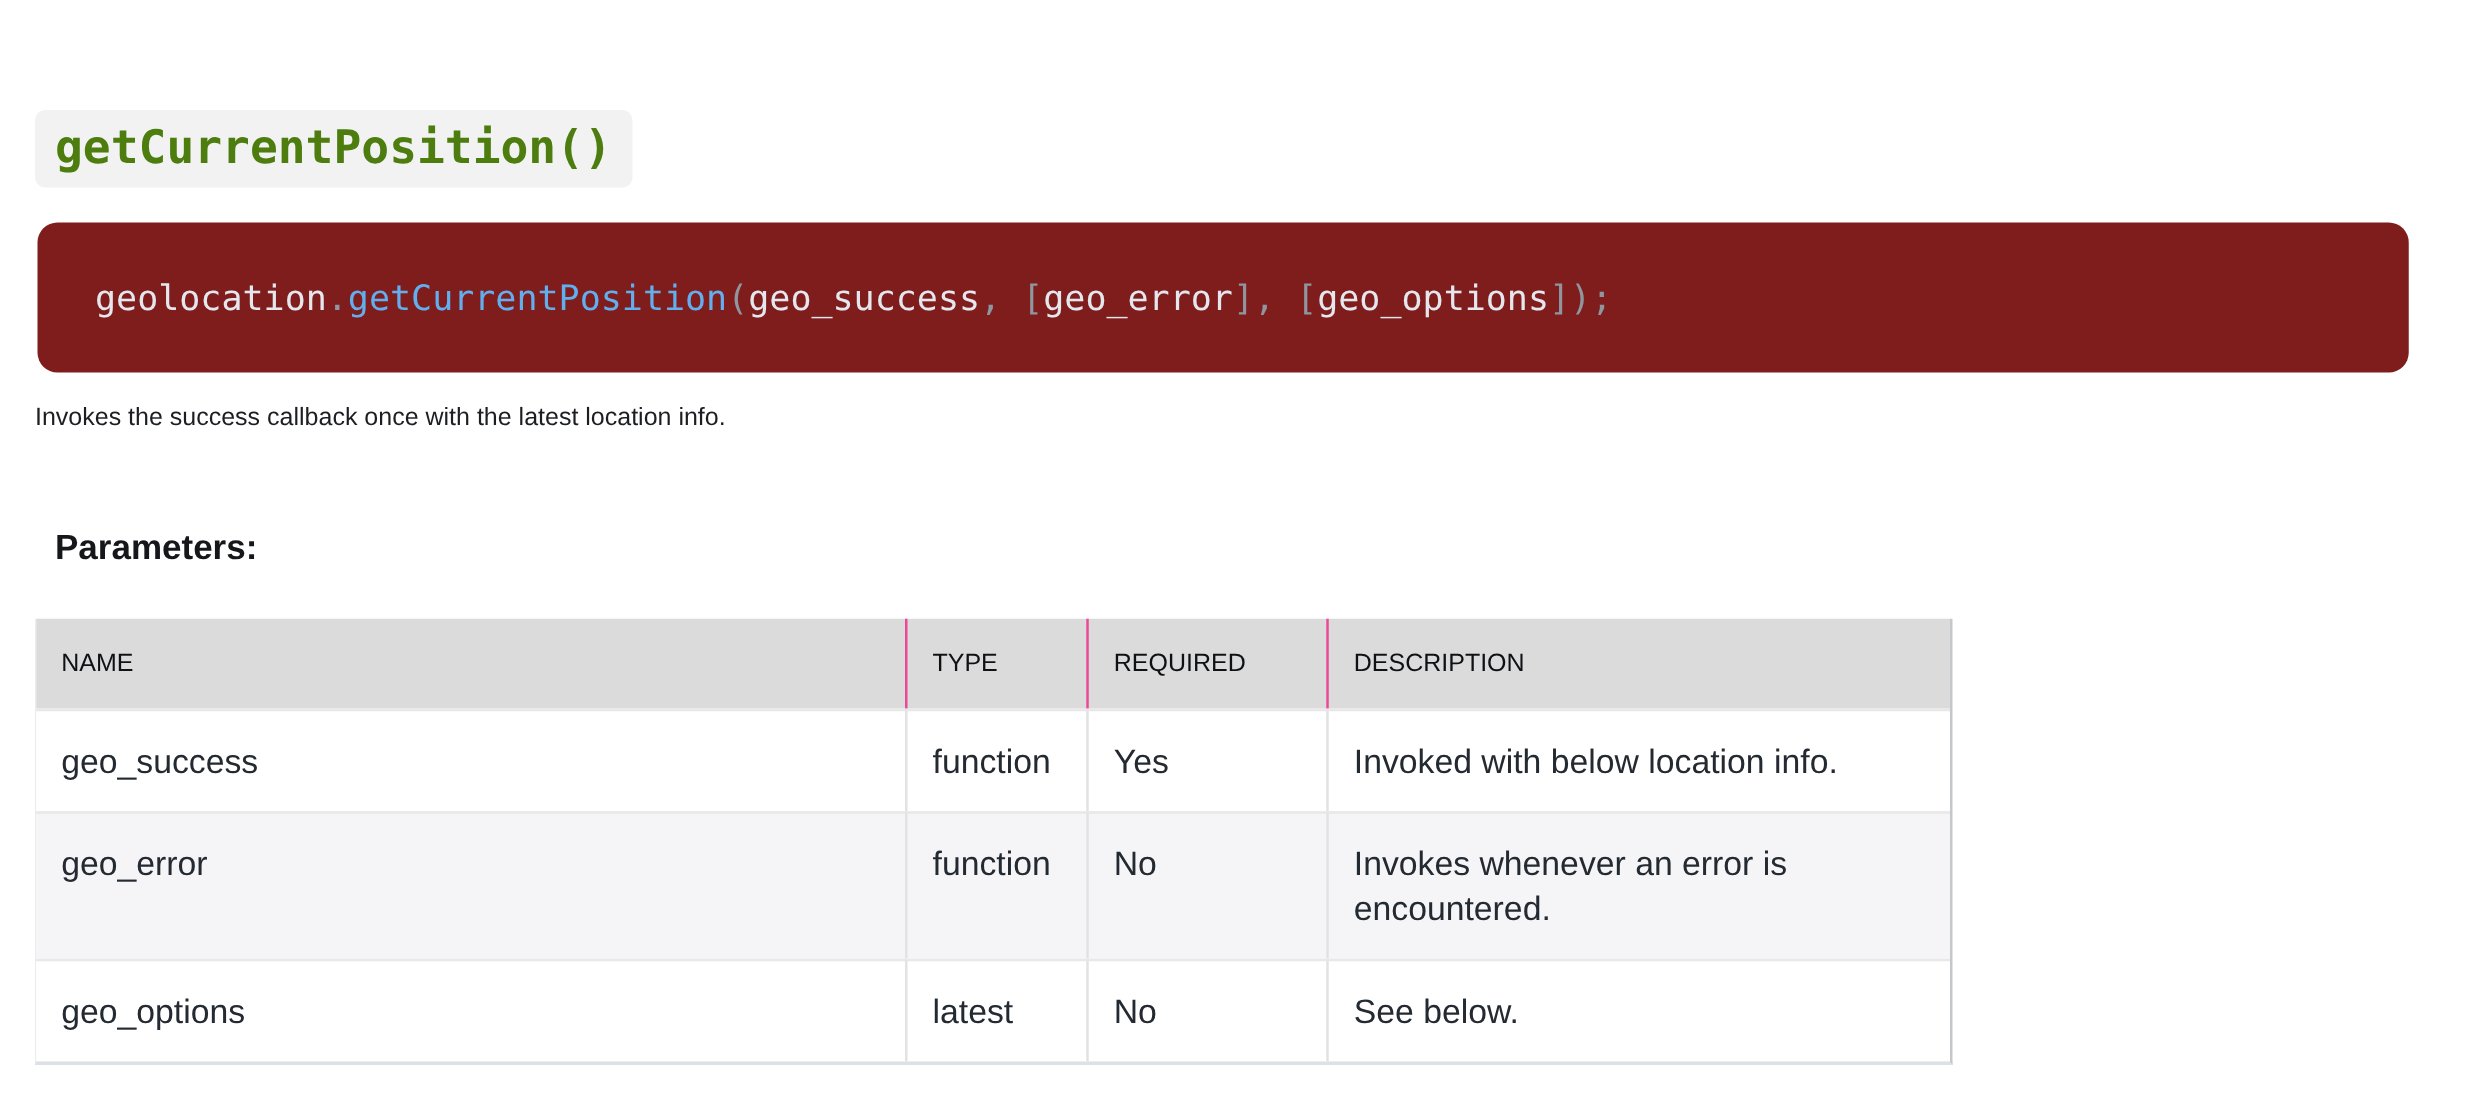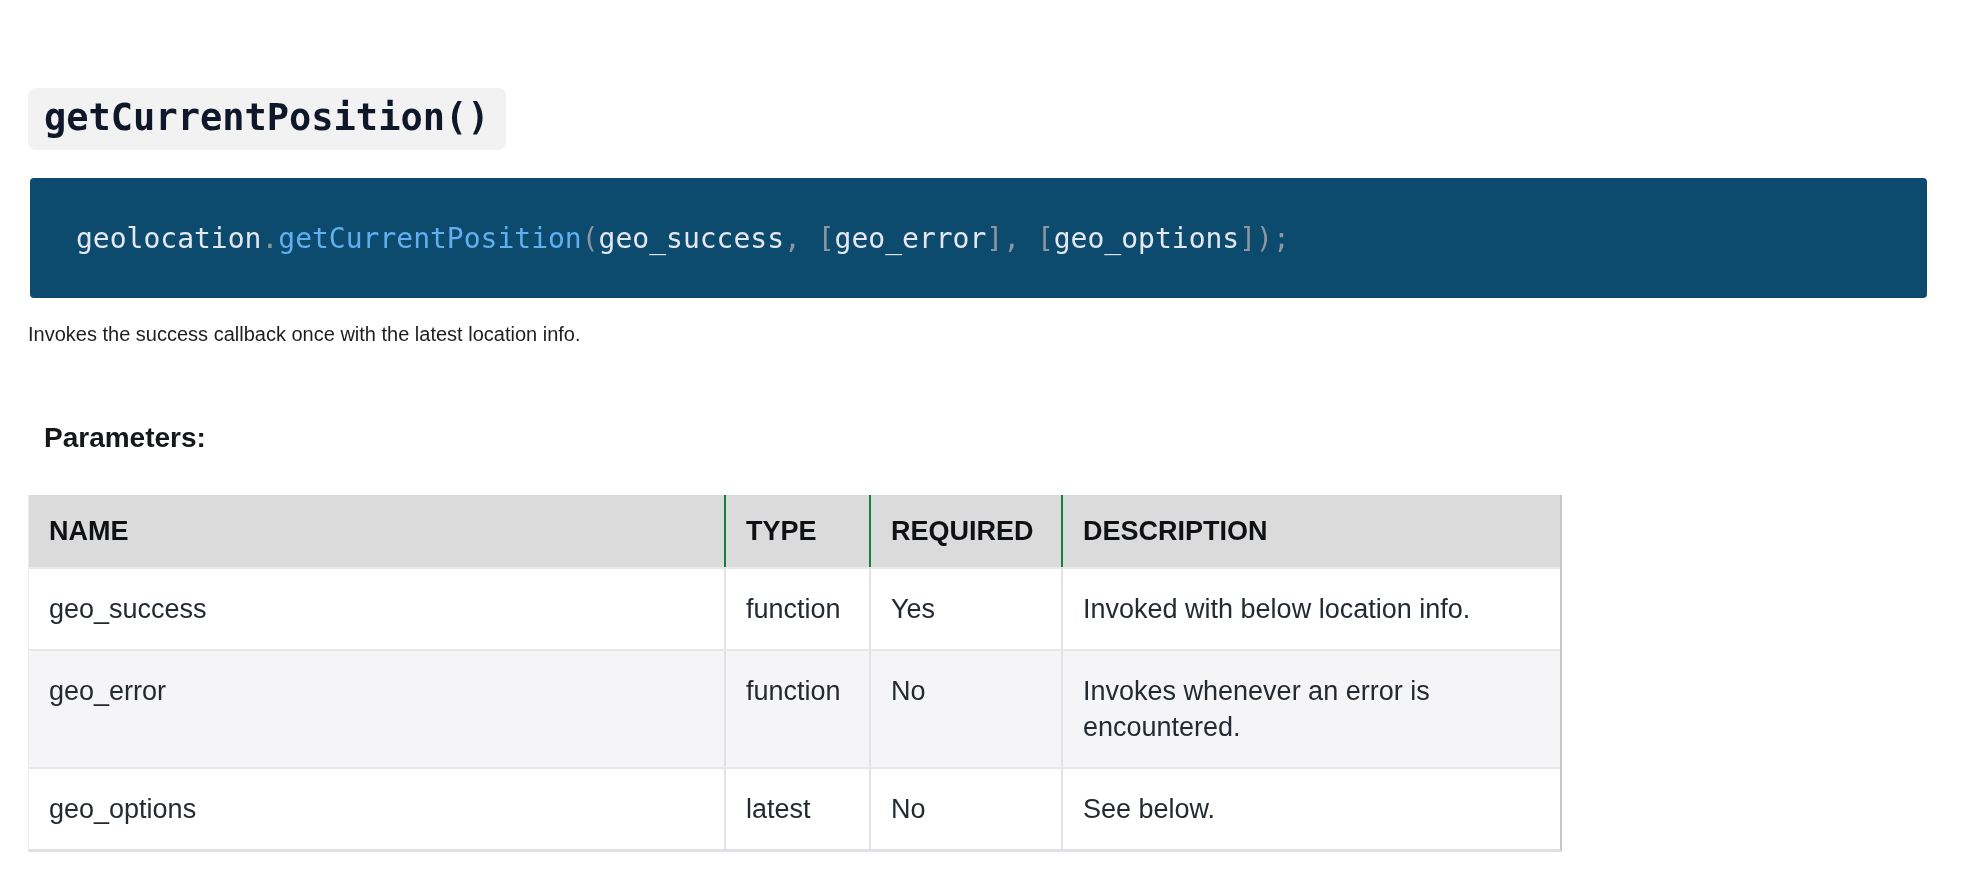--- a/index.html
+++ b/index.html
@@ -6,25 +6,25 @@
   body{
     width:1980px;height:874px;position:relative;overflow:hidden;
     font-family:"Liberation Sans",sans-serif;color:#1c1e21;
     -webkit-font-smoothing:antialiased;
   }
   .method-chip{
     position:absolute;left:28px;top:57px;
     display:inline-block;background:#f2f2f2;border-radius:8px;
     padding:10px 16px 12px 16px;
     font-family:"DejaVu Sans Mono",monospace;font-weight:bold;
-    font-size:37px;line-height:1.1;color:#0f172a;white-space:nowrap;
+    font-size:37px;line-height:1.1;color:#4d7c0f;white-space:nowrap;
   }
   .code-block{
     position:absolute;left:30px;top:150px;width:1897px;height:120px;
-    background:#0c4a6e;border-radius:4px;box-sizing:border-box;
+    background:#7f1d1d;border-radius:16px;box-sizing:border-box;
     display:flex;align-items:center;padding-left:46px;
     font-family:"DejaVu Sans Mono",monospace;font-size:28px;
     white-space:pre;letter-spacing:0;
   }
   .code-block .tok-plain{color:#e4e8ee;}
   .code-block .tok-punct{color:#8f969f;}
   .code-block .tok-function{color:#61afef;}
   .method-description{
     position:absolute;left:28px;top:316px;margin:0;
     font-size:20px;line-height:36px;color:#1c1e21;
@@ -35,24 +35,24 @@
   }
   table.params-table{
     position:absolute;left:28px;top:495px;width:1531px;
     border-collapse:separate;border-spacing:0;table-layout:fixed;
     font-size:27px;color:#242a31;
     border-right:2px solid #c5c8cb;border-bottom:3px solid #dde0e4;
     border-left:1px solid #ececec;
   }
   table.params-table th{
     background:#dbdbdb;height:72px;text-align:left;vertical-align:middle;
-    padding:0 0 0 20px;font-size:27px;font-weight:bold;color:#0f1114;
+    padding:0 0 0 20px;font-size:20px;font-weight:normal;color:#0f1114;
     box-sizing:border-box;
   }
-  table.params-table th + th{border-left:2px solid #15803d;}
+  table.params-table th + th{border-left:2px solid #ec4899;}
   table.params-table td{
     padding:22px 16px 22px 20px;vertical-align:top;line-height:36px;
     box-sizing:border-box;background:#ffffff;
     border-top:2px solid #e8e8e8;
   }
   table.params-table td + td{border-left:2px solid #e2e2e2;}
   table.params-table tr.striped td{background:#f5f5f7;}
 </style>
 </head>
 <body>

